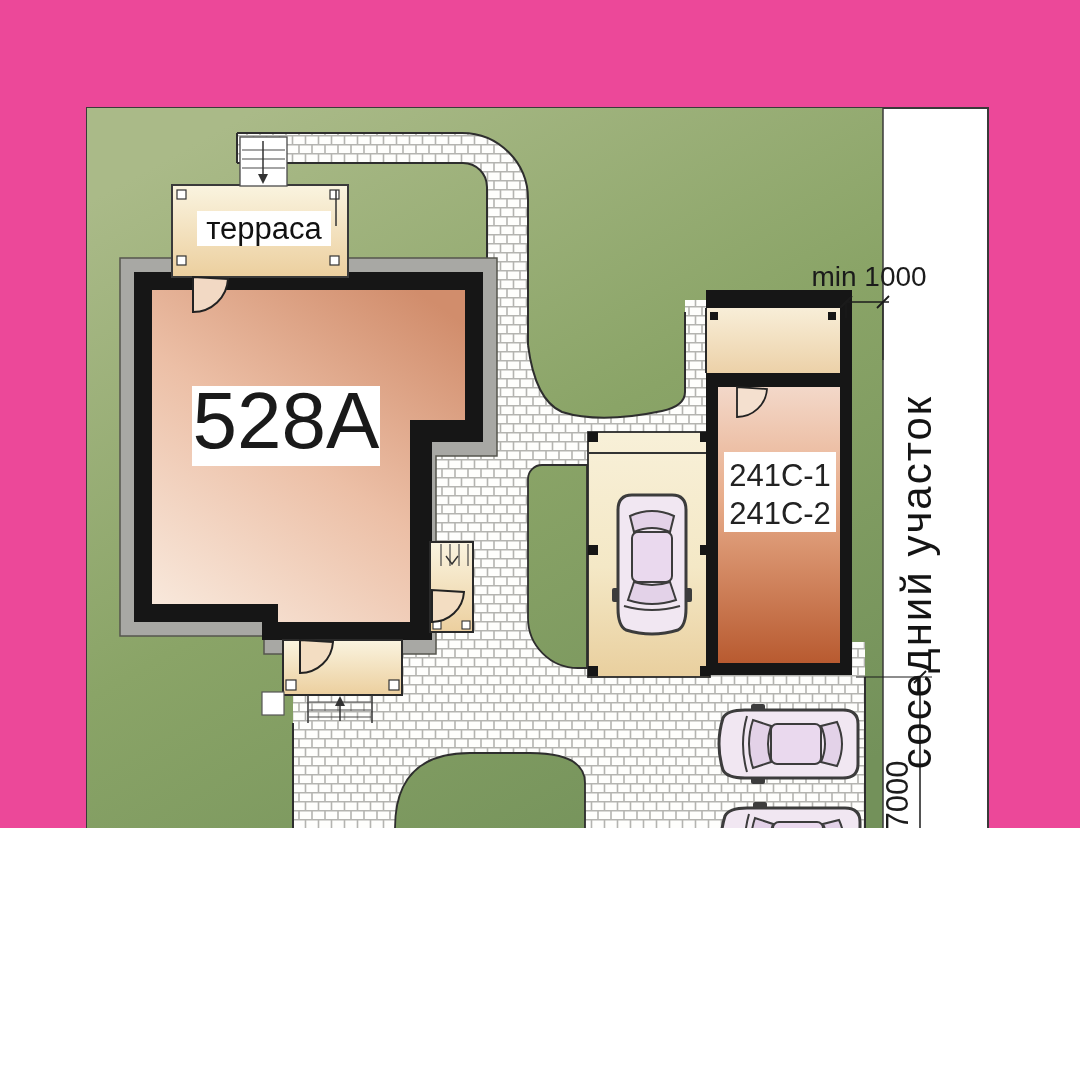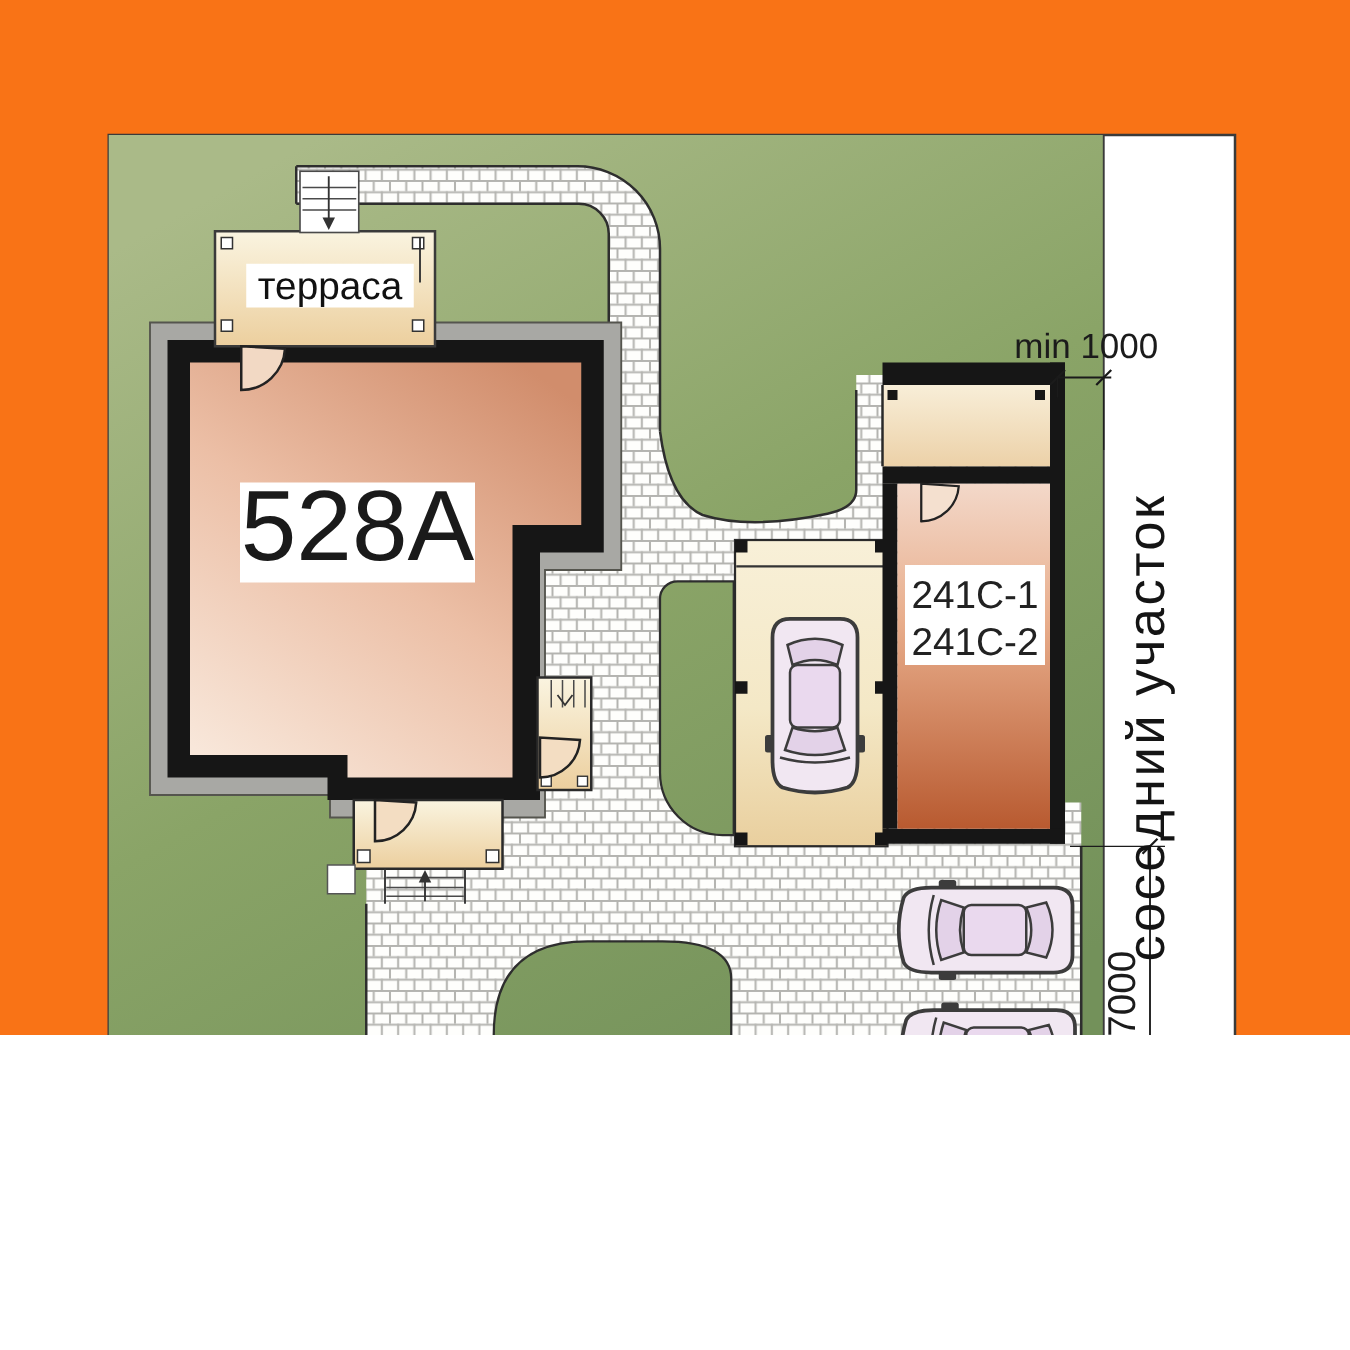--- a/index.html
+++ b/index.html
@@ -1,17 +1,17 @@
 <!DOCTYPE html>
 <html><head>
 <meta charset="utf-8">
 <style>
   html,body{margin:0;padding:0;background:#ffffff;}
   body{font-family:"Liberation Sans", sans-serif;}
-  .canvas{position:relative;width:1080px;height:828px;background:#f97316;overflow:hidden;}
+  .canvas{position:relative;width:1080px;height:828px;background:#ec4899;overflow:hidden;}
   svg{display:block;}
   text{font-family:"Liberation Sans", sans-serif;}
 </style>
 </head>
 <body>
 
 <div class="canvas">
 <svg width="1080" height="1080" viewBox="0 0 1080 1080">
   <defs>
     <linearGradient id="gGreen" gradientUnits="userSpaceOnUse" x1="200" y1="140" x2="620" y2="900">

